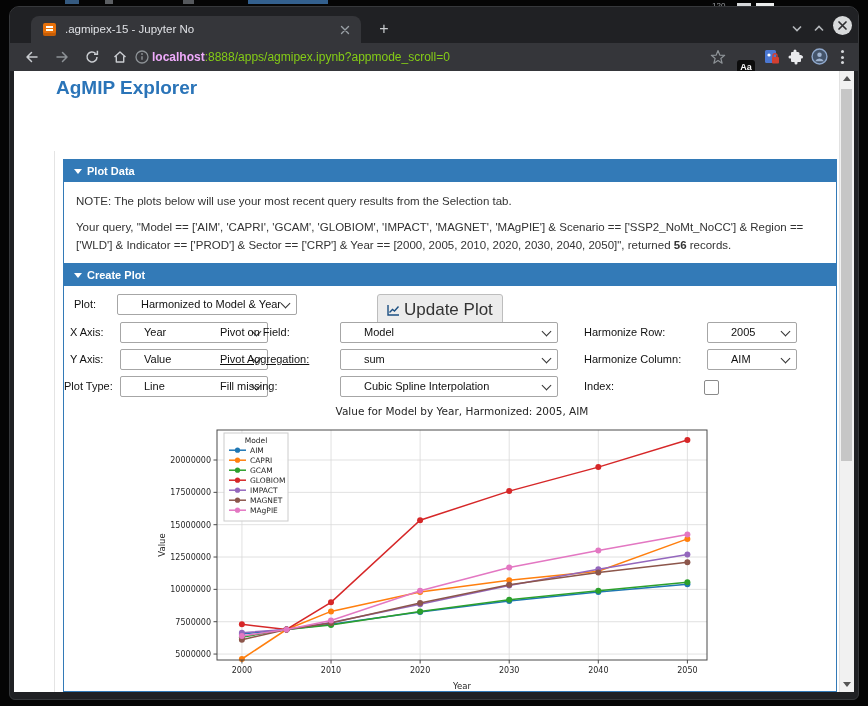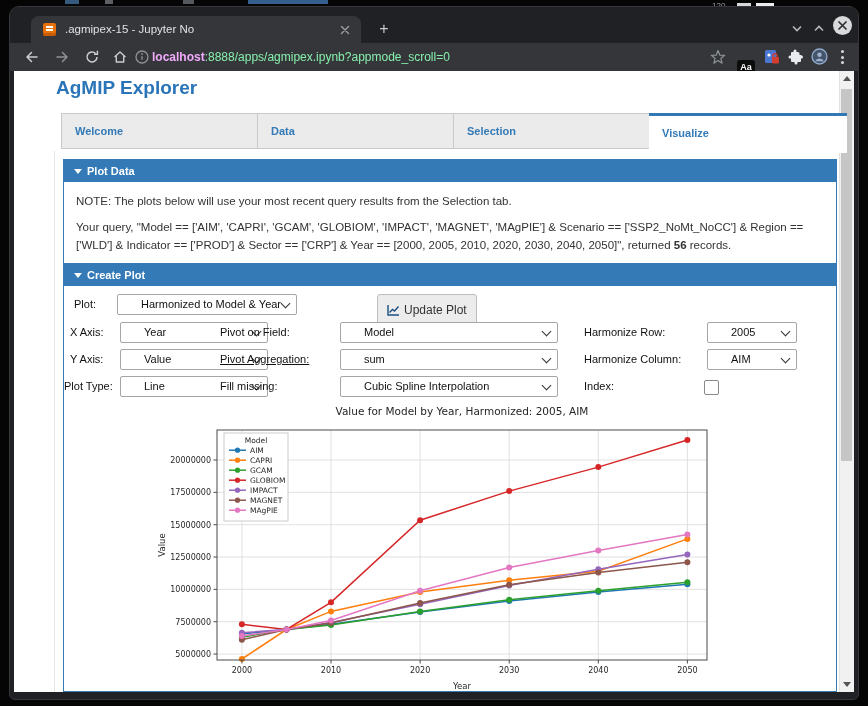--- a/index.html
+++ b/index.html
@@ -28,21 +28,21 @@
   .newtab{position:absolute;left:362px;top:10px;width:24px;height:24px;color:#c8cbce;
     font-size:16px;line-height:24px;text-align:center;}
   .winbtn{position:absolute;top:12px;width:18px;height:18px;color:#b3b6ba;}
   .closecircle{position:absolute;top:9px;width:19px;height:19px;border-radius:50%;background:#d8dadb;}
   .closecircle svg{position:absolute;left:4px;top:4px;}
   .toolbar{position:absolute;left:0;top:36px;width:100%;height:28px;background:#35363a;}
   .navic{position:absolute;top:6px;width:16px;height:16px;color:#c9ccd0;}
   .navic.dim{color:#8d9296;}
   .url{position:absolute;left:142px;top:7px;font-size:12px;white-space:nowrap;}
   .url .host{color:#f0abfc;font-weight:bold;}
-  .url .rest{color:#86efac;}
+  .url .rest{color:#84cc16;}
   .aabadge{position:absolute;top:6px;width:18px;height:15px;background:#0c0c0c;border-radius:3px;
     color:#fff;font-size:9px;font-weight:bold;text-align:center;line-height:15px;margin-top:11px;}
   .dots{position:absolute;top:7px;width:4px;height:14px;display:flex;flex-direction:column;justify-content:space-between;}
   .dots i{width:3px;height:3px;border-radius:50%;background:#d5d7da;}
   
   .page{position:absolute;left:4px;right:4px;top:64px;bottom:7px;background:#fff;overflow:hidden;}
   h1.apph{position:absolute;left:42px;top:6px;margin:0;font-size:19px;color:#2a74b8;font-weight:bold;}
   .tabs{position:absolute;left:47px;top:42px;width:786px;height:40px;}
   .ptab{position:absolute;top:0;height:36px;width:197px;background:#ebebeb;border:1px solid #c9c9c9;
     box-sizing:border-box;}
@@ -60,21 +60,21 @@
   .p1 .note{margin:0 0 9px 0;}
   .p1 .query{margin:0;}
   .p2{top:112px;bottom:0;}
   .p2 .pbody{position:relative;height:calc(100% - 22px);}
   .flabel{position:absolute;font-size:11px;color:#111;line-height:21px;}
   .sel{position:absolute;height:21px;background:#fff;border:1px solid #a6a6a6;border-radius:2px;
     box-sizing:border-box;font-size:11px;color:#111;line-height:19px;padding-left:23px;}
   .sel .chev{position:absolute;right:7px;top:5px;width:6px;height:6px;border-right:1.8px solid #333;
     border-bottom:1.8px solid #333;transform:rotate(45deg);}
   .updbtn{position:absolute;height:32px;background:#ececec;border:1px solid #bdbdbd;border-radius:3px;
-    font-size:12px;color:#333;font-family:"Liberation Sans",sans-serif;display:flex;align-items:center;
+    font-size:17px;color:#333;font-family:"Liberation Sans",sans-serif;display:flex;align-items:center;
     gap:4px;padding:0 9px;}
   .cbx{position:absolute;width:13px;height:13px;border:1px solid #8a8a8a;border-radius:2px;background:#fff;}
   svg.chart{position:absolute;left:88px;top:116px;}
   .tick{font:8px "DejaVu Sans",sans-serif;fill:#262626;}
   .ltick{font:7.5px "DejaVu Sans",sans-serif;fill:#262626;}
   .ctitle{font:10.5px "DejaVu Sans",sans-serif;fill:#262626;}
   .alabel{font:8.5px "DejaVu Sans",sans-serif;fill:#262626;}
   
   .scroll{position:absolute;right:0;top:0;bottom:0;width:14px;background:#f1f1f1;border-left:1px solid #e2e2e2;}
   .thumb{position:absolute;left:1px;top:18px;width:11px;height:372px;background:#c6c6c6;}
@@ -187,34 +187,20 @@
       <span class="dots" style="left:831px;">
           <i></i>
           <i></i>
           <i></i>
         </span>
     </div>
 
     <div class="page">
       <h1 class="apph">AgMIP Explorer</h1>
 
-      <div class="tabs">
-        <div class="ptab" style="left:0;">
-            <span>Welcome</span>
-          </div>
-        <div class="ptab" style="left:196px;">
-            <span>Data</span>
-          </div>
-        <div class="ptab" style="left:392px;">
-            <span>Selection</span>
-          </div>
-        <div class="ptab active" style="left:588px;width:198px;">
-            <span>Visualize</span>
-          </div>
-      </div>
 
       <div class="cell">
 
         <div class="panel p1">
           <div class="phead"><span class="caret"></span><span>Plot Data</span></div>
           <div class="pbody">
             <p class="note">NOTE: The plots below will use your most recent query results from the Selection tab.</p>
             <p class="query"><span>Your query, "Model == ['AIM', 'CAPRI', 'GCAM', 'GLOBIOM', 'IMPACT', 'MAGNET', 'MAgPIE'] &amp; Scenario == ['SSP2_NoMt_NoCC'] &amp; Region == ['WLD'] &amp; Indicator == ['PROD'] &amp; Sector == ['CRP'] &amp; Year == [2000, 2005, 2010, 2020, 2030, 2040, 2050]", returned </span><b>56</b><span> records.</span></p>
           </div>
         </div>

